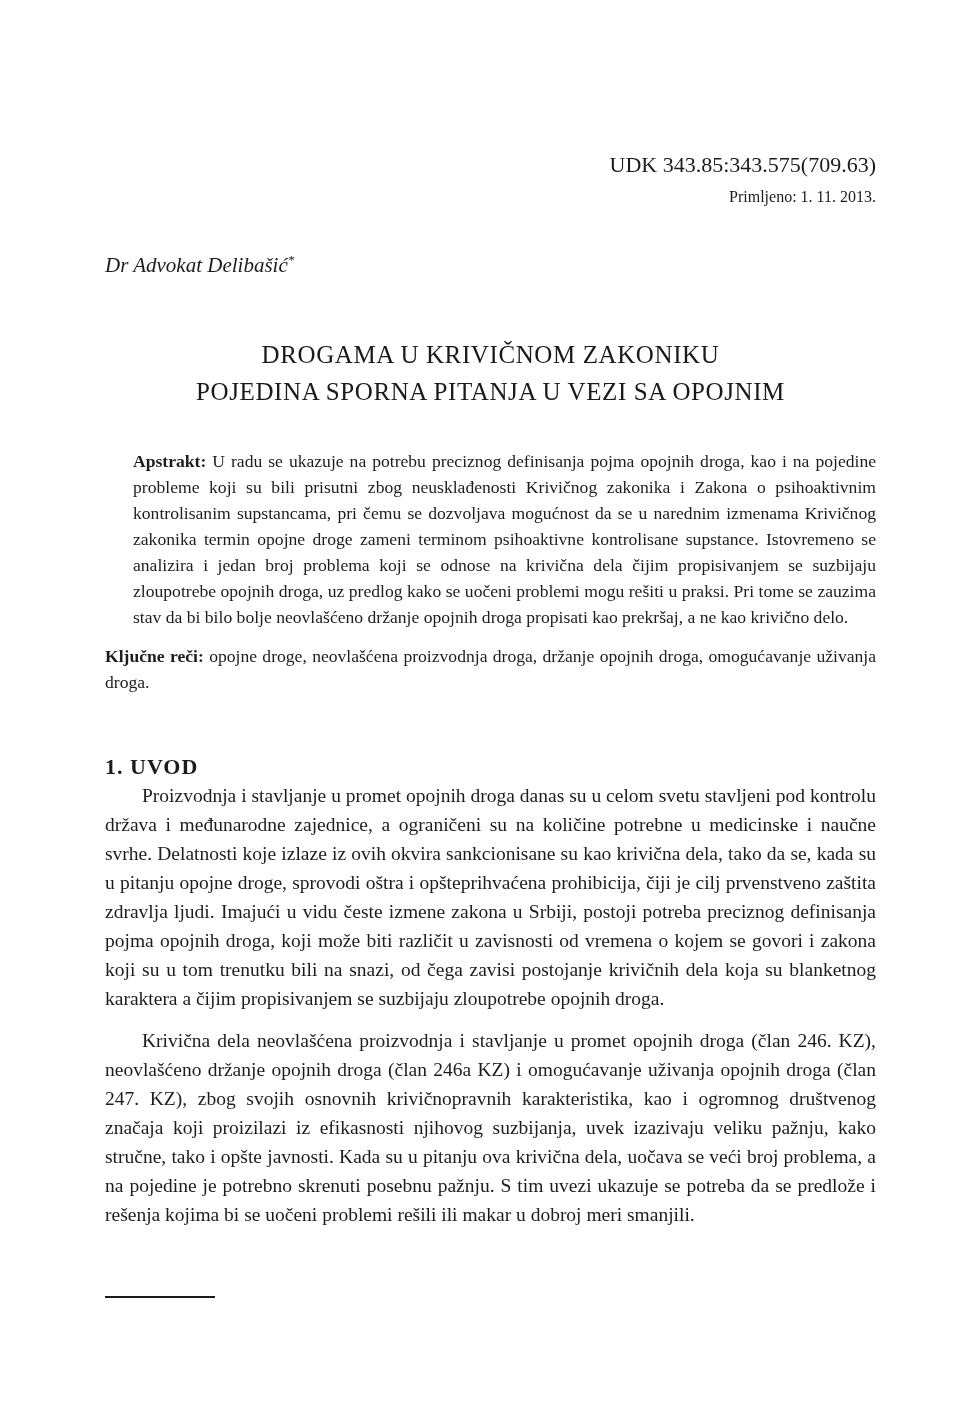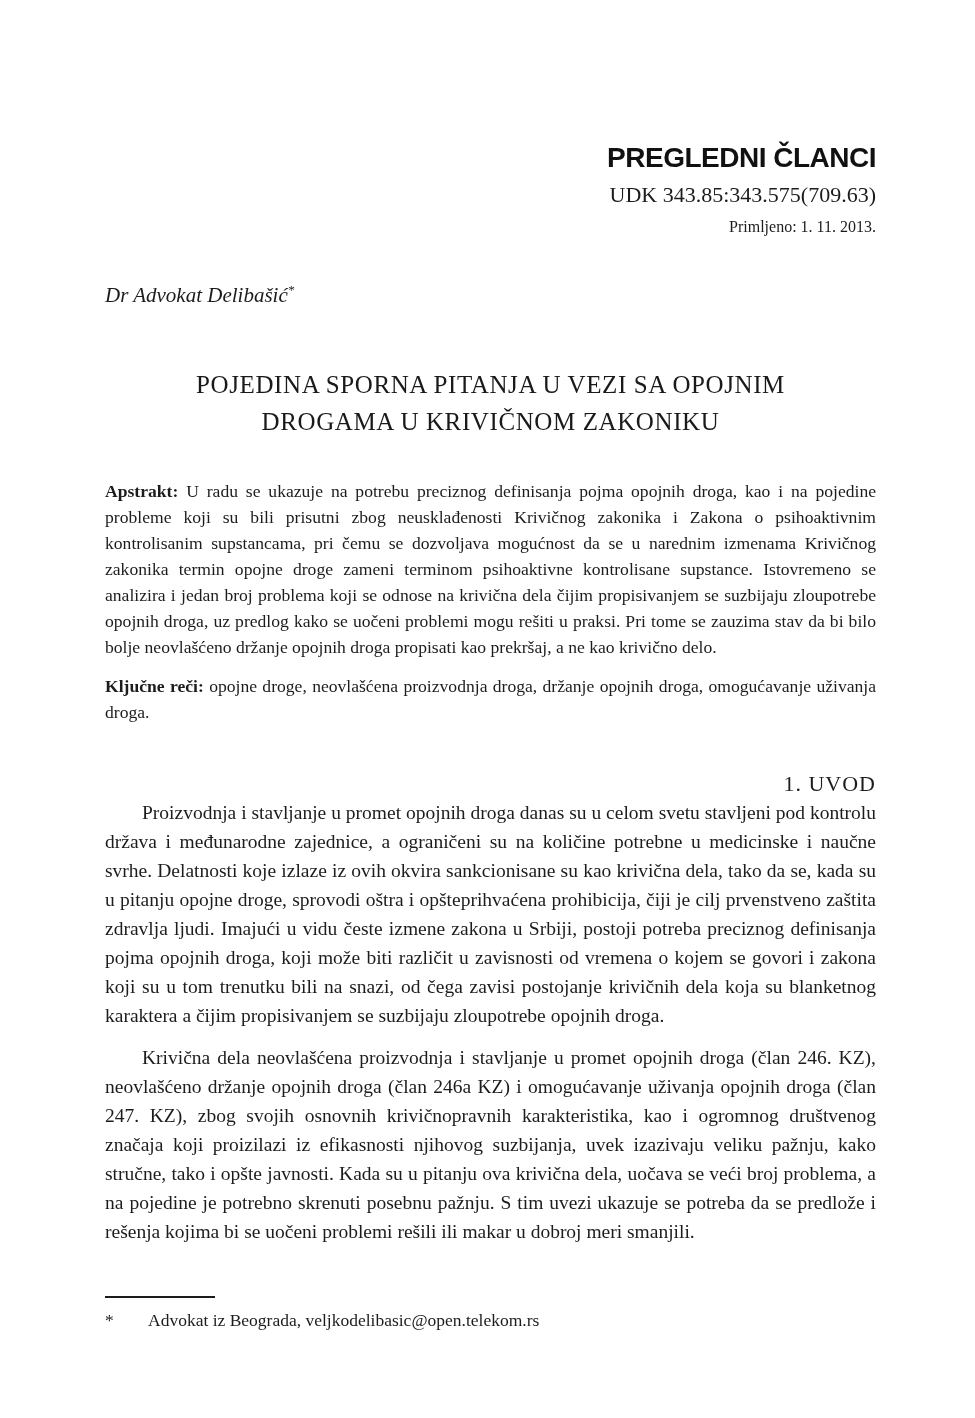--- a/index.html
+++ b/index.html
@@ -64,31 +64,31 @@
     color: #1a1a1a;
   }
 
   
   .abstract, .keywords {
     font-size: 17.6px;
     line-height: 26px;
     text-align: justify;
     margin: 0;
   }
-  .abstract { margin-top: 38px; }
+  .abstract { margin-top: 38px; margin-left: 28px; }
   .keywords { margin-top: 13px; }
   .inline-label { font-weight: 700; }
 
   
   .section-heading {
-    margin-top: 45px;
-    text-align: right;
+    margin-top: 58px;
+    text-align: left;
     font-size: 22px;
     line-height: 28px;
-    font-weight: 400;
+    font-weight: 700;
     letter-spacing: 1px;
   }
 
   
   .body-para {
     font-size: 19.5px;
     line-height: 29px;
     text-align: justify;
     text-indent: 37px;
     margin: 0;
@@ -117,39 +117,37 @@
     display: inline-block;
     width: 43px;
   }
 </style>
 </head>
 <body>
 
 <div class="page">
 
   <div class="header-block">
-    <div class="category">PREGLEDNI ČLANCI</div>
     <div class="udk">UDK 343.85:343.575(709.63)</div>
     <div class="received">Primljeno: 1. 11. 2013.</div>
   </div>
 
   <div class="author"><span>Dr Advokat Delibašić</span><sup>*</sup></div>
 
   <div class="title">
+    <div>DROGAMA U KRIVIČNOM ZAKONIKU</div>
     <div>POJEDINA SPORNA PITANJA U VEZI SA OPOJNIM</div>
-    <div>DROGAMA U KRIVIČNOM ZAKONIKU</div>
   </div>
 
   <p class="abstract"><span class="inline-label">Apstrakt:</span> <span>U radu se ukazuje na potrebu preciznog definisanja pojma opojnih droga, kao i na pojedine probleme koji su bili prisutni zbog neusklađenosti Krivičnog zakonika i Zakona o psihoaktivnim kontrolisanim supstancama, pri čemu se dozvoljava mogućnost da se u narednim izmenama Krivičnog zakonika termin opojne droge zameni terminom psihoaktivne kontrolisane supstance. Istovremeno se analizira i jedan broj problema koji se odnose na krivična dela čijim propisivanjem se suzbijaju zloupotrebe opojnih droga, uz predlog kako se uočeni problemi mogu rešiti u praksi. Pri tome se zauzima stav da bi bilo bolje neovlašćeno držanje opojnih droga propisati kao prekršaj, a ne kao krivično delo.</span></p>
 
   <p class="keywords"><span class="inline-label">Ključne reči:</span> <span>opojne droge, neovlašćena proizvodnja droga, držanje opojnih droga, omogućavanje uživanja droga.</span></p>
 
   <div class="section-heading">1. UVOD</div>
 
   <p class="body-para first">Proizvodnja i stavljanje u promet opojnih droga danas su u celom svetu stavljeni pod kontrolu država i međunarodne zajednice, a ograničeni su na količine potrebne u medicinske i naučne svrhe. Delatnosti koje izlaze iz ovih okvira sankcionisane su kao krivična dela, tako da se, kada su u pitanju opojne droge, sprovodi oštra i opšteprihvaćena prohibicija, čiji je cilj prvenstveno zaštita zdravlja ljudi. Imajući u vidu česte izmene zakona u Srbiji, postoji potreba preciznog definisanja pojma opojnih droga, koji može biti različit u zavisnosti od vremena o kojem se govori i zakona koji su u tom trenutku bili na snazi, od čega zavisi postojanje krivičnih dela koja su blanketnog karaktera a čijim propisivanjem se suzbijaju zloupotrebe opojnih droga.</p>
   <p class="body-para second">Krivična dela neovlašćena proizvodnja i stavljanje u promet opojnih droga (član 246. KZ), neovlašćeno držanje opojnih droga (član 246a KZ) i omogućavanje uživanja opojnih droga (član 247. KZ), zbog svojih osnovnih krivičnopravnih karakteristika, kao i ogromnog društvenog značaja koji proizilazi iz efikasnosti njihovog suzbijanja, uvek izazivaju veliku pažnju, kako stručne, tako i opšte javnosti. Kada su u pitanju ova krivična dela, uočava se veći broj problema, a na pojedine je potrebno skrenuti posebnu pažnju. S tim uvezi ukazuje se potreba da se predlože i rešenja kojima bi se uočeni problemi rešili ili makar u dobroj meri smanjili.</p>
 
   <div class="footnote-block">
     <div class="footnote-rule"></div>
-    <div class="footnote-line"><span class="fn-marker">*</span><span>Advokat iz Beograda, veljkodelibasic@open.telekom.rs</span></div>
   </div>
 
 </div>
 
 </body></html>

